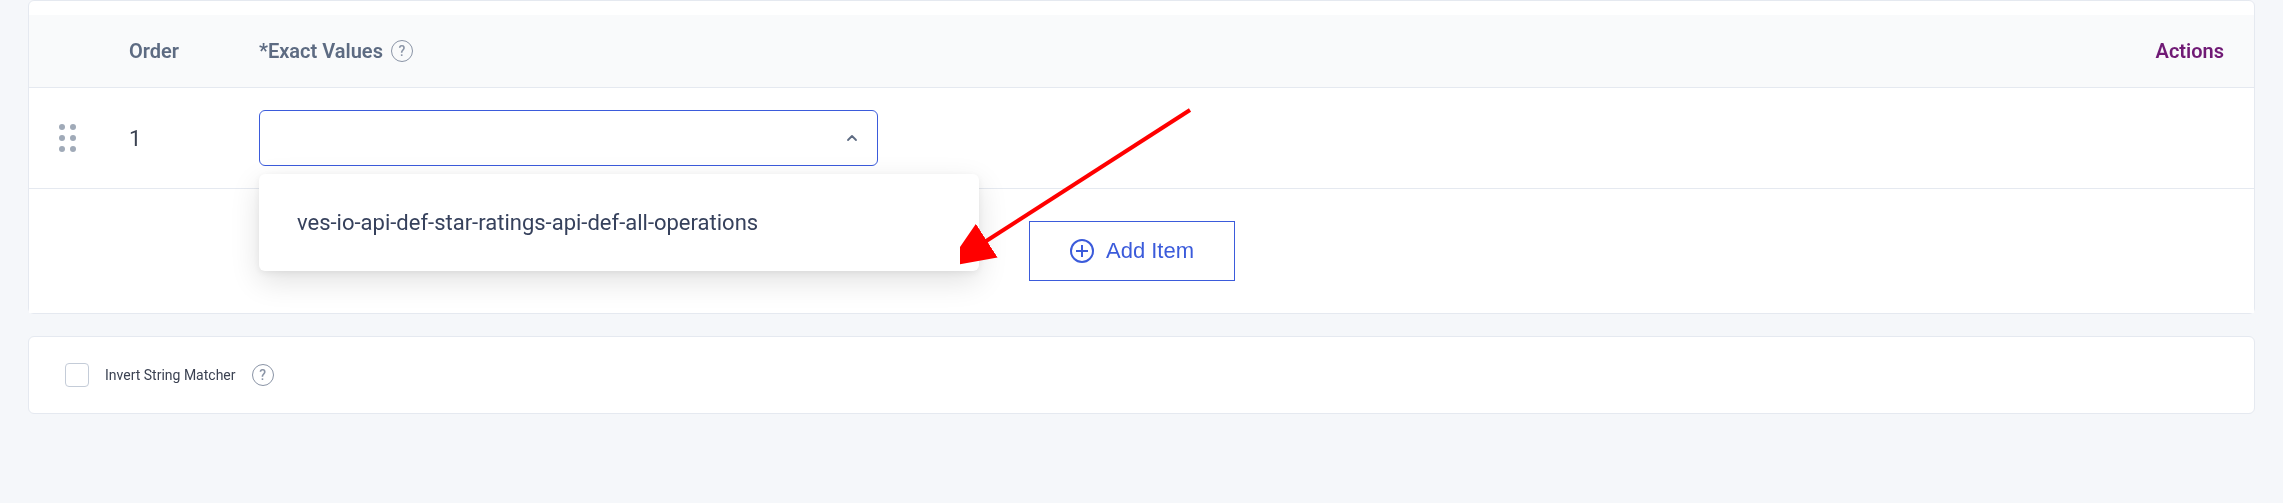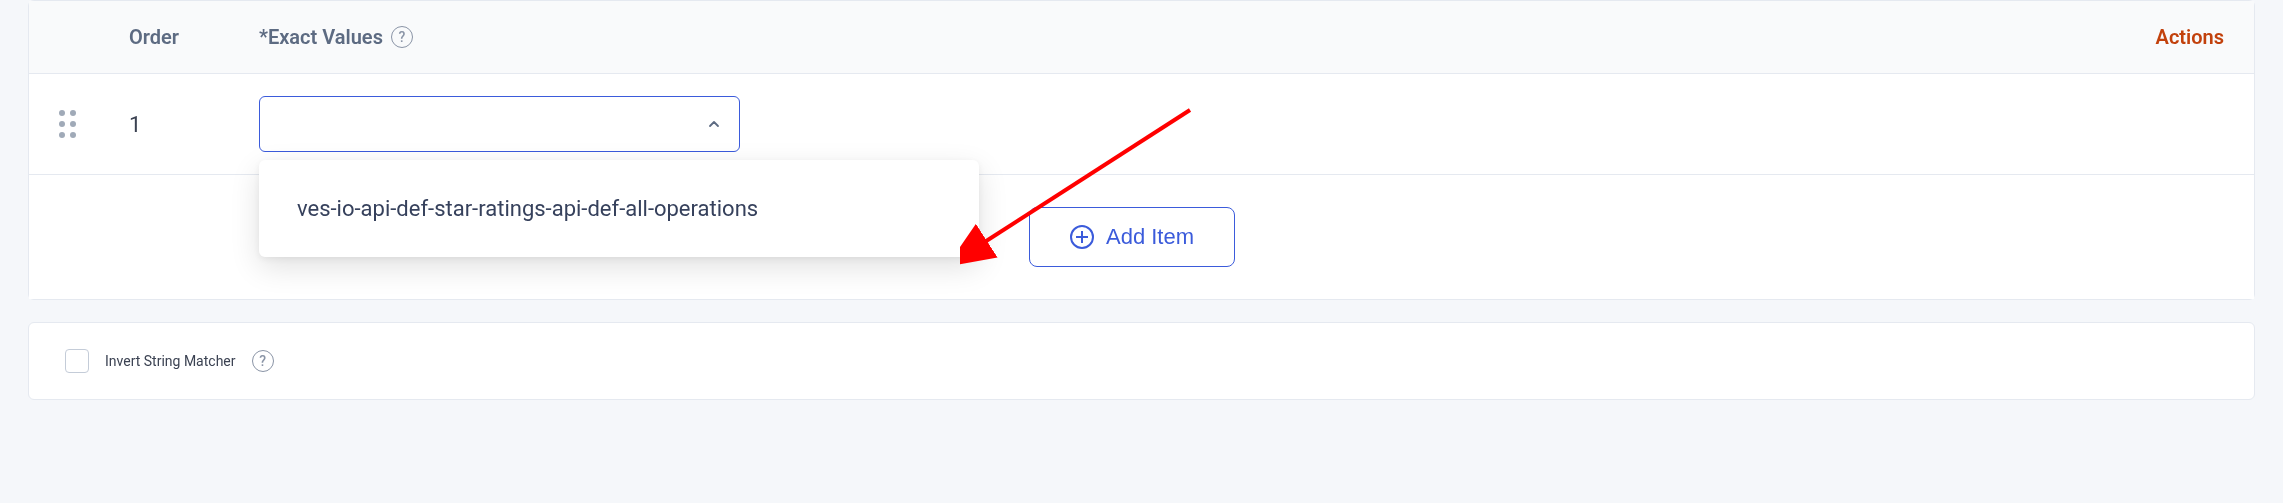--- a/index.html
+++ b/index.html
@@ -23,41 +23,42 @@
       border: 1px solid #e5e9f0;
       border-radius: 6px;
       overflow: visible;
     }
     .table-header {
       display: flex;
       align-items: center;
       padding: 24px 30px;
       background: #f9fafb;
       border-bottom: 1px solid #e5e9f0;
+      margin-top: 14px;
     }
     .col-drag {
       width: 70px;
     }
     .col-order {
       width: 130px;
       color: #5d6b82;
       font-weight: 600;
     }
     .col-values {
       flex: 1;
       color: #5d6b82;
       font-weight: 600;
       display: flex;
       align-items: center;
       gap: 8px;
     }
     .col-actions {
       width: 120px;
       text-align: right;
-      color: #c2410c;
+      color: #701a75;
       font-weight: 600;
     }
     .help-icon {
       display: inline-flex;
       align-items: center;
       justify-content: center;
       width: 22px;
       height: 22px;
       border: 1.5px solid #8a94a6;
       border-radius: 50%;
@@ -90,21 +91,21 @@
       background: #a0aab8;
       border-radius: 50%;
     }
     .order-value {
       width: 130px;
       color: #3b4252;
       font-size: 22px;
     }
     .select-container {
       position: relative;
-      width: 481px;
+      width: 619px;
     }
     .select-input {
       width: 100%;
       height: 56px;
       border: 1.5px solid #3b5bdb;
       border-radius: 6px;
       background: #ffffff;
       padding: 0 48px 0 18px;
       font-size: 20px;
       color: #3b4252;
@@ -148,21 +149,21 @@
       background: #ffffff;
     }
     .add-item-button-wrapper {
       margin-left: 800px;
     }
     .add-item-button {
       display: inline-flex;
       align-items: center;
       gap: 12px;
       border: 1.5px solid #3b5bdb;
-      border-radius: 8px;
+      border-radius: 0;
       background: #ffffff;
       color: #3b5bdb;
       padding: 16px 40px;
       font-size: 22px;
       cursor: pointer;
     }
     .plus-icon {
       display: inline-flex;
       align-items: center;
       justify-content: center;

